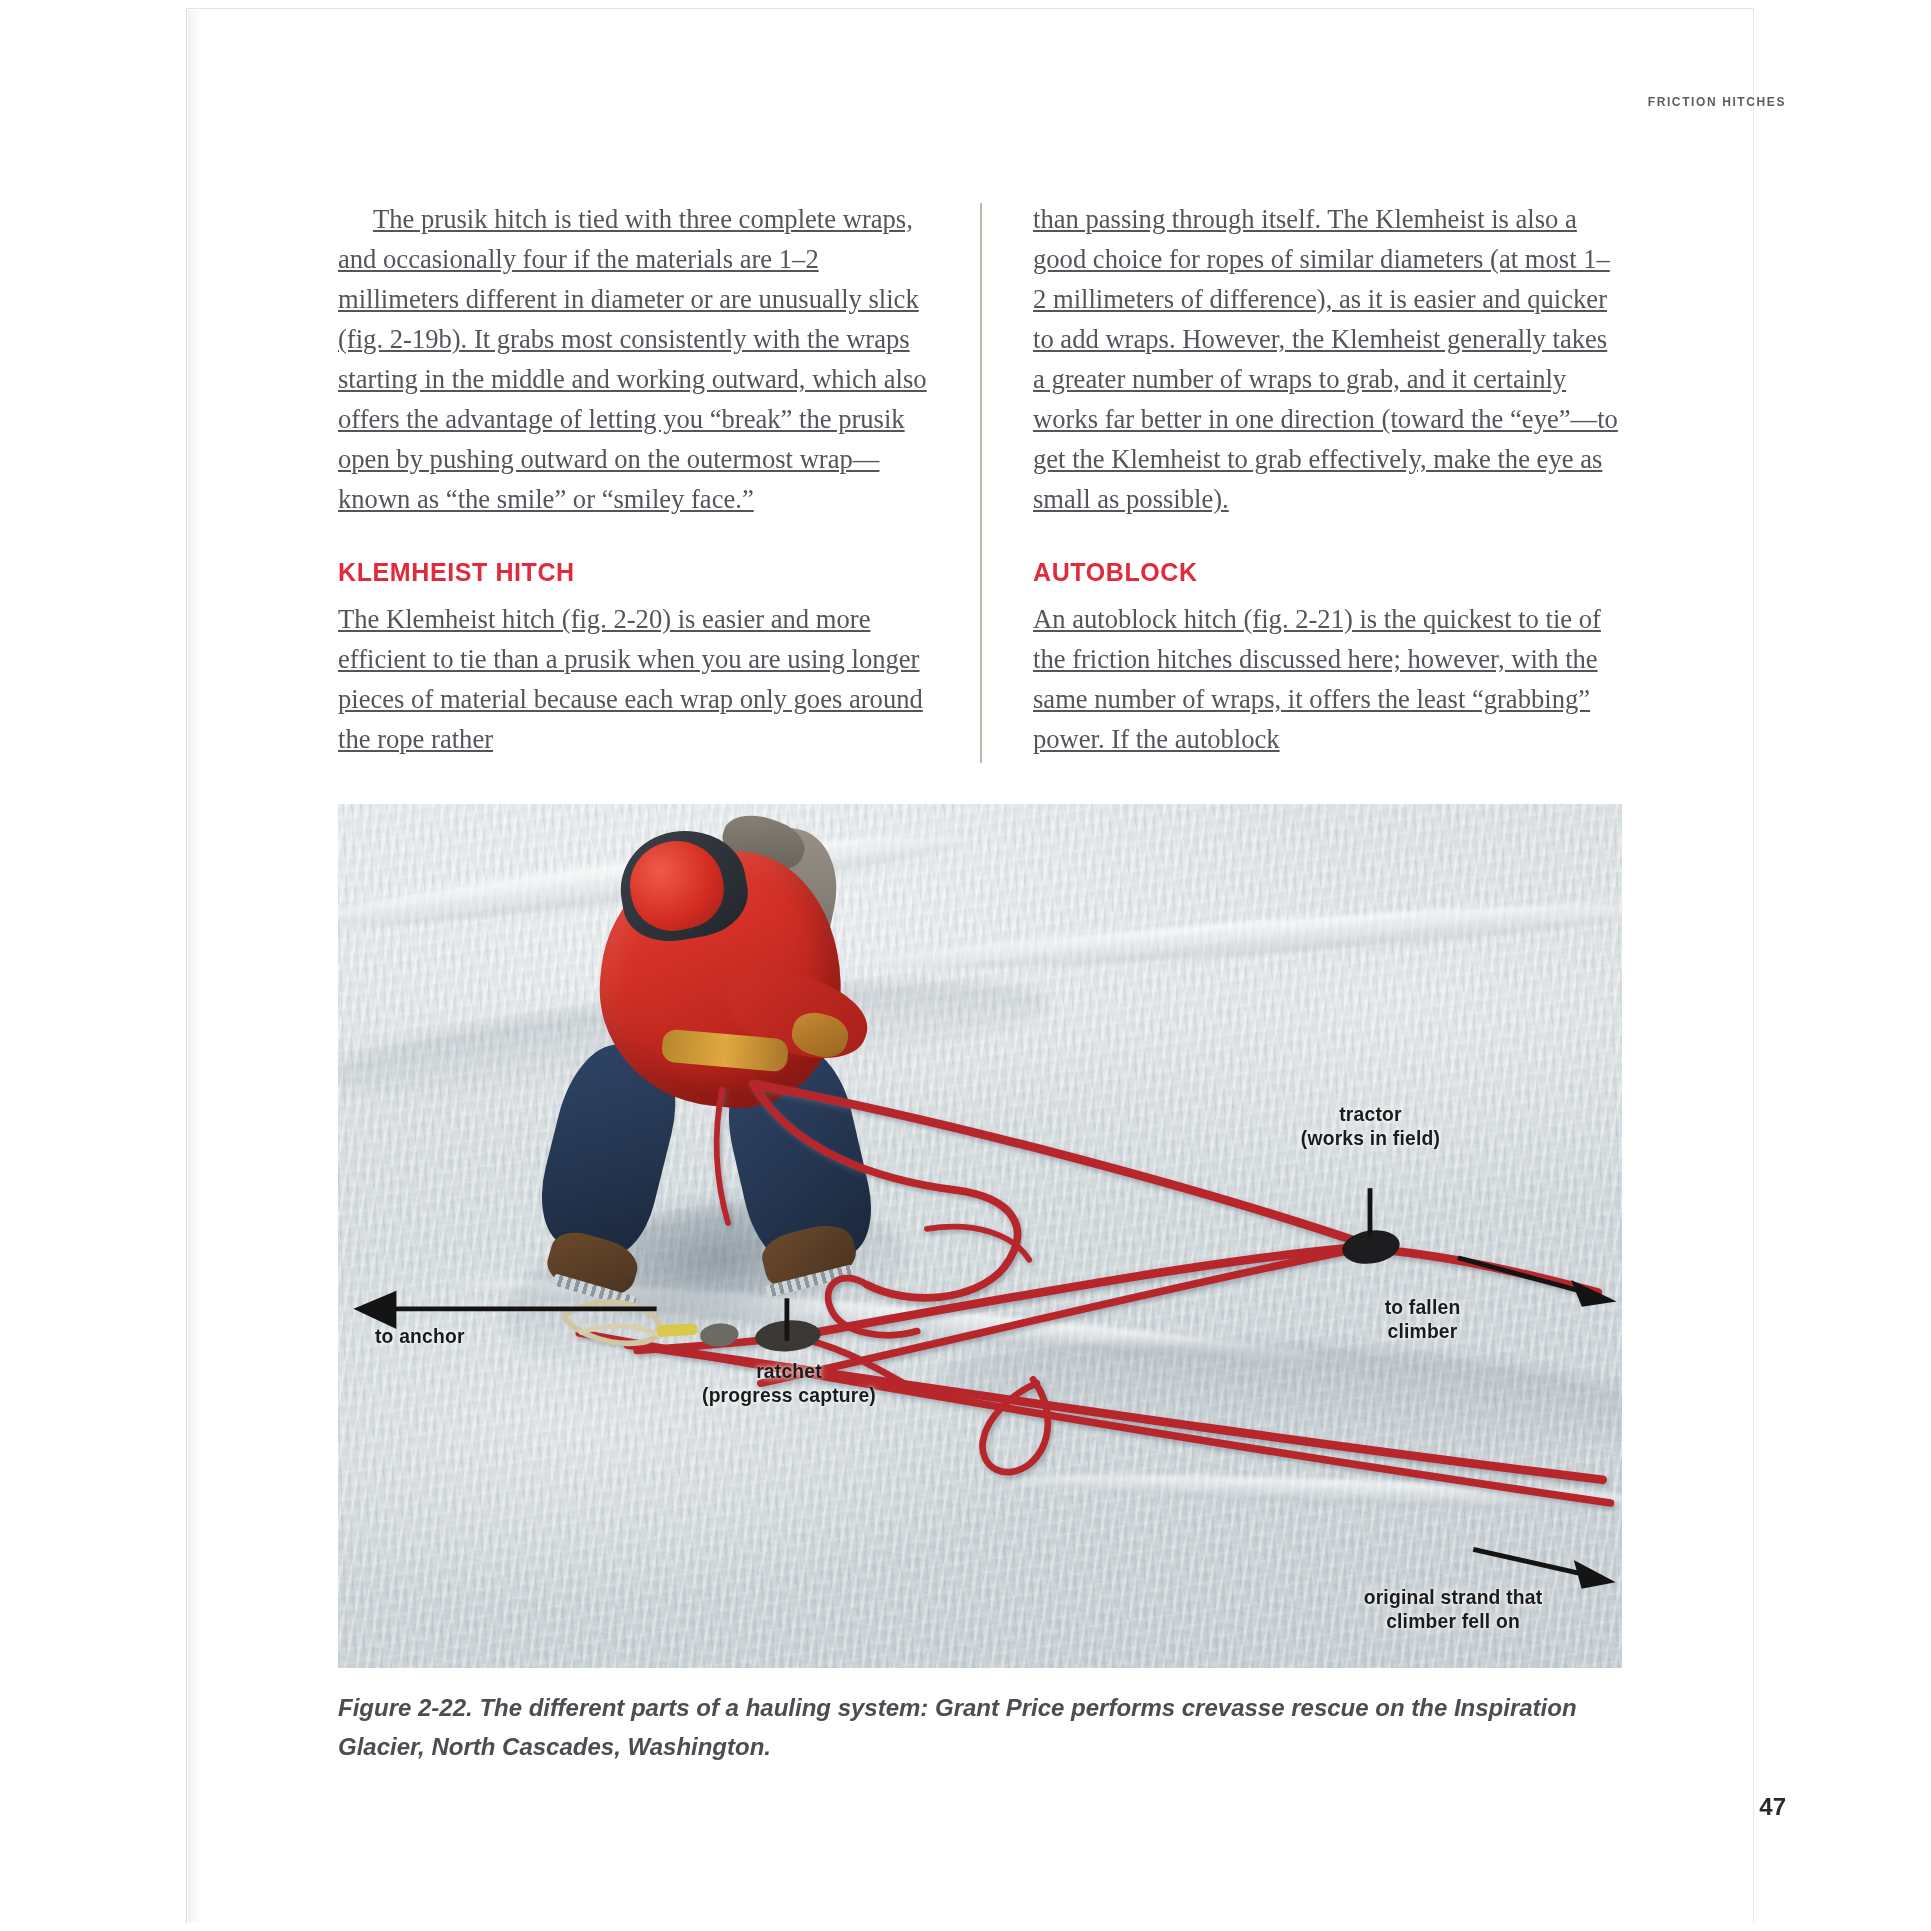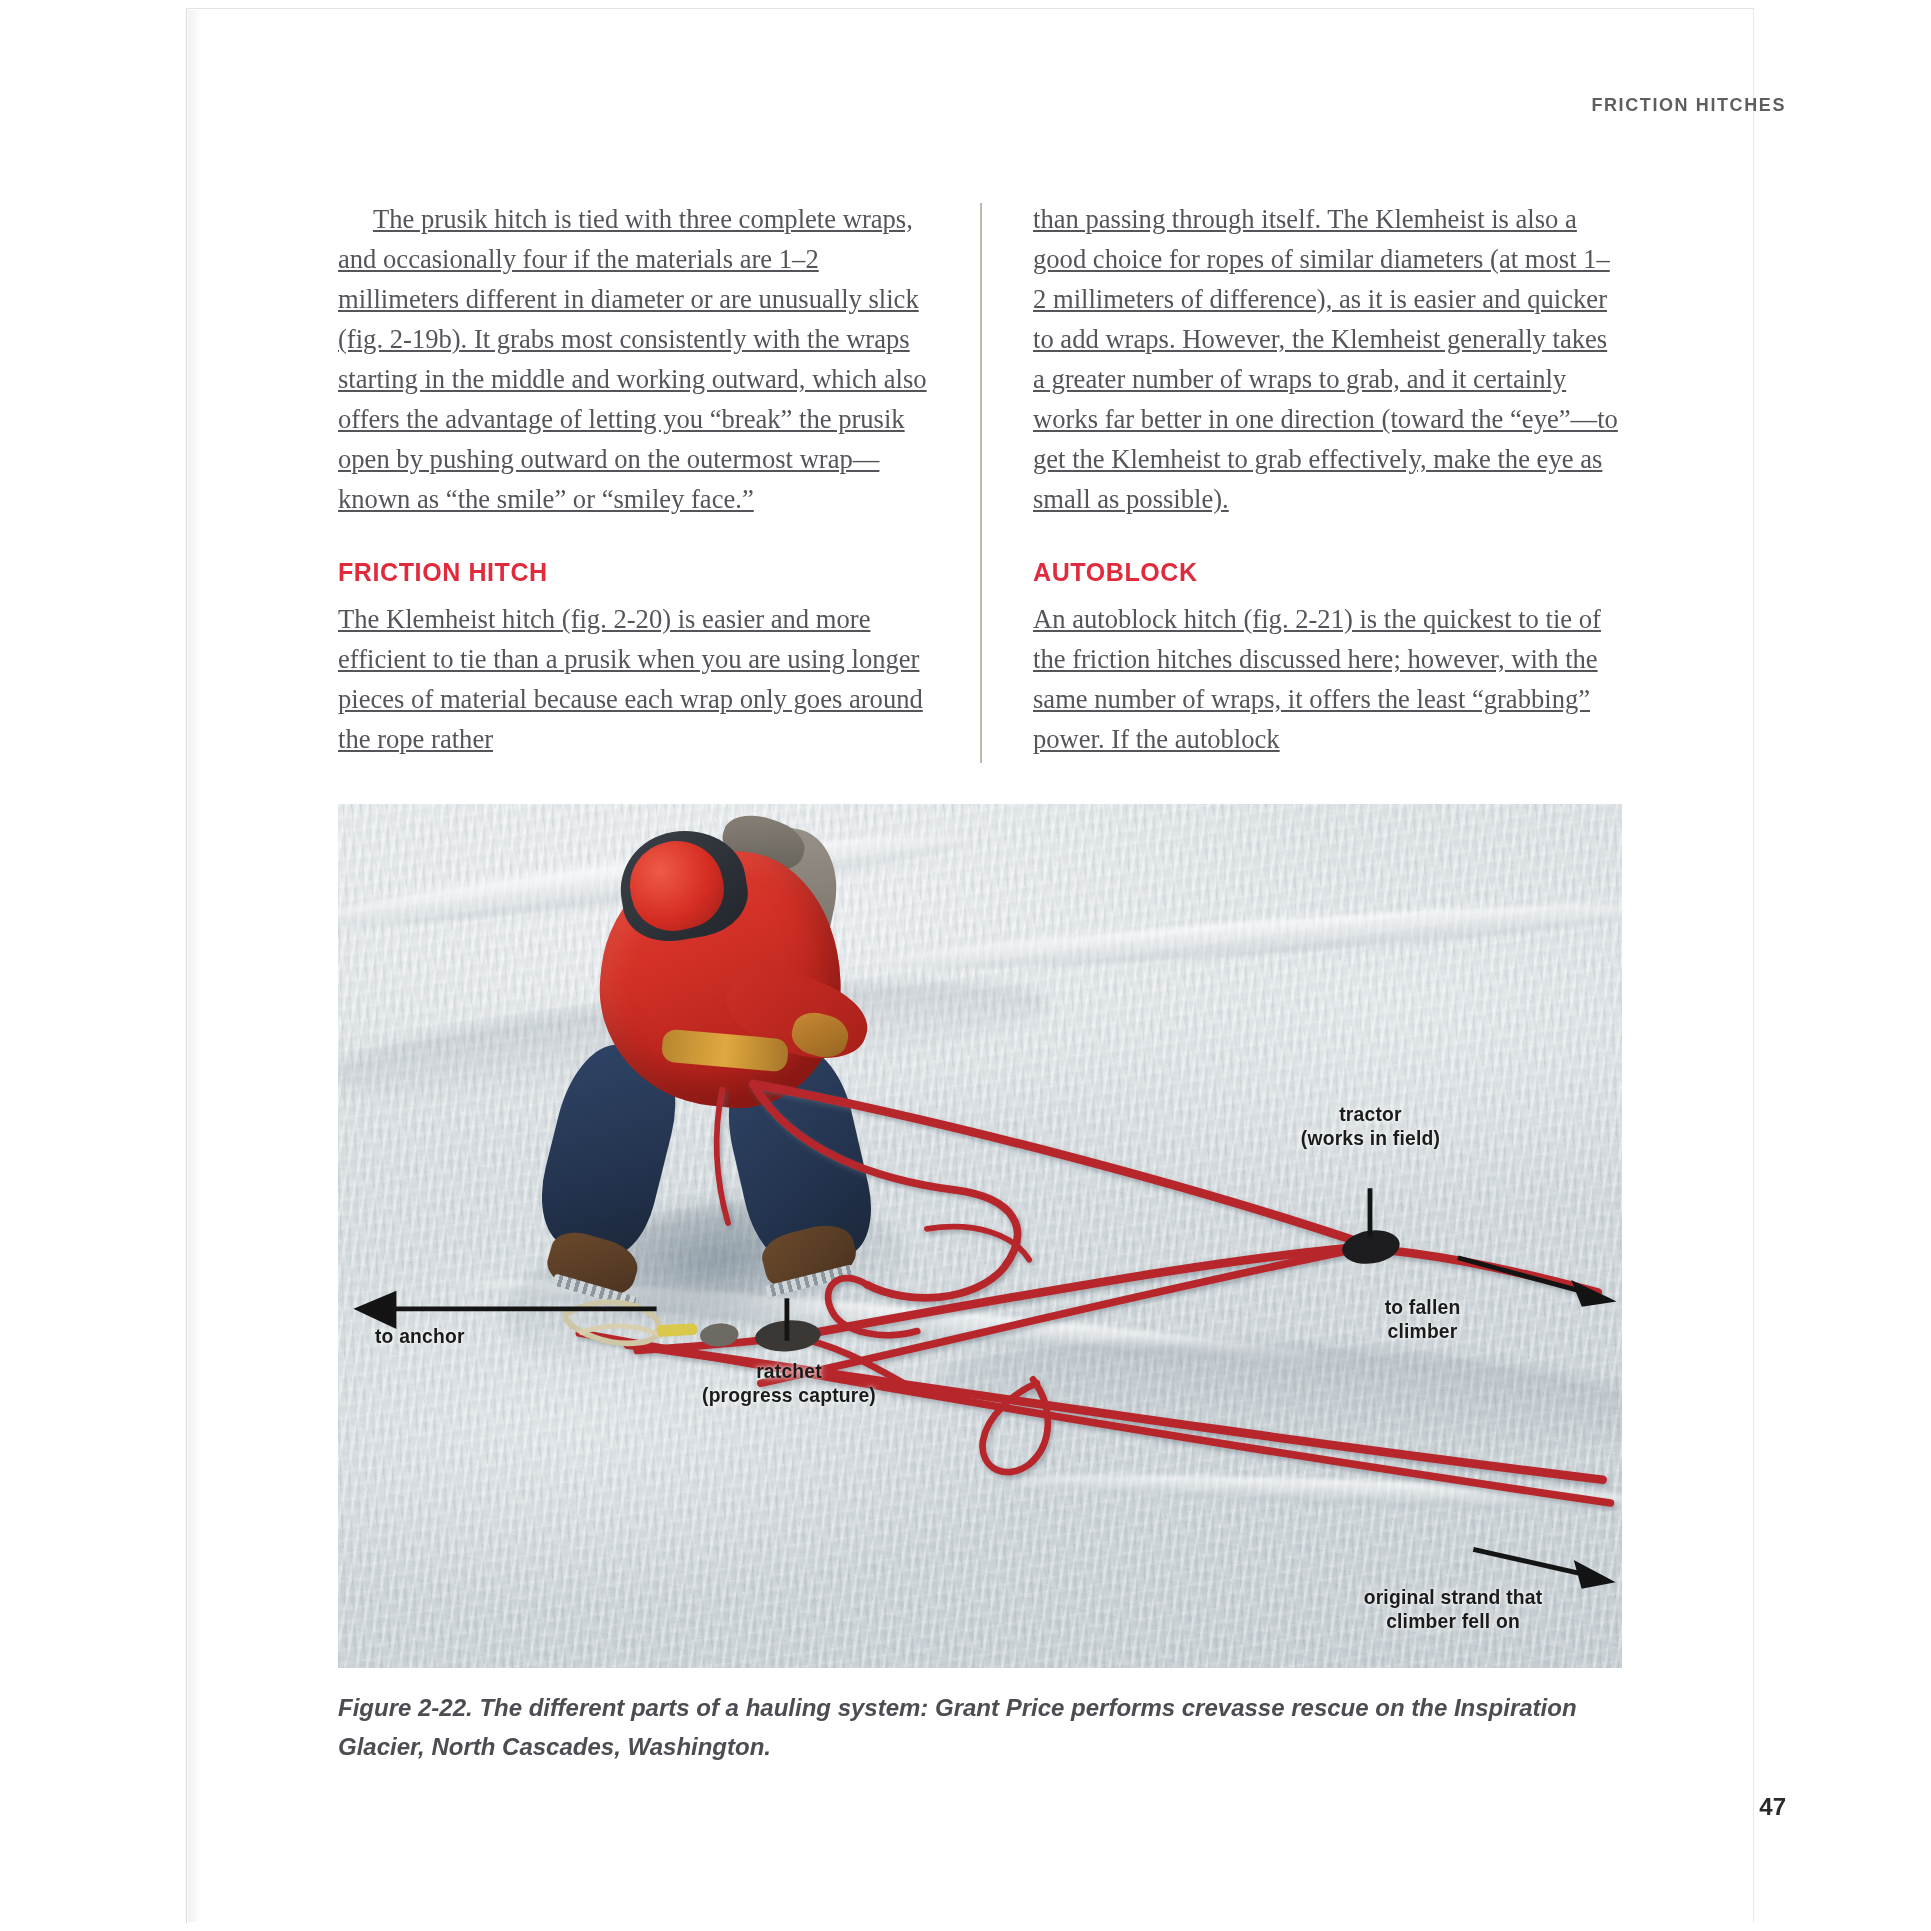--- a/index.html
+++ b/index.html
@@ -42,21 +42,21 @@
     background: linear-gradient(to right, rgba(0,0,0,0.055), rgba(0,0,0,0));
     pointer-events: none;
   }
 
   
   .running-head {
     position: absolute;
     right: 145px;
     top: 95px;
     font-family: "Liberation Sans", sans-serif;
-    font-size: 18px;
+    font-size: 12px;
     font-weight: bold;
     letter-spacing: 1.6px;
     color: #5e5e5e;
     white-space: nowrap;
     margin-left: 36px;
   }
 
   
   .columns {
     position: absolute;
@@ -311,21 +311,21 @@
   <div class="sheet-inner-shadow"></div>
 
   <div class="running-head">FRICTION HITCHES</div>
 
   <div class="columns">
 
     <div class="col-rule"></div>
 
     <div class="col col-left">
       <p class="body-p indent">The prusik hitch is tied with three complete wraps, and occasionally four if the materials are 1–2 millimeters different in diameter or are unusually slick (fig. 2-19b). It grabs most consistently with the wraps starting in the middle and working outward, which also offers the advantage of letting you “break” the prusik open by pushing outward on the outermost wrap—known as “the smile” or “smiley face.”</p>
-      <h2 class="section-head">FRICTION HITCH</h2>
+      <h2 class="section-head">KLEMHEIST HITCH</h2>
       <p class="body-p">The Klemheist hitch (fig. 2-20) is easier and more efficient to tie than a prusik when you are using longer pieces of material because each wrap only goes around the rope rather</p>
     </div>
 
     <div class="col col-right">
       <p class="body-p">than passing through itself. The Klemheist is also a good choice for ropes of similar diameters (at most 1–2 millimeters of difference), as it is easier and quicker to add wraps. However, the Klemheist generally takes a greater number of wraps to grab, and it certainly works far better in one direction (toward the “eye”—to get the Klemheist to grab effectively, make the eye as small as possible).</p>
       <h2 class="section-head">AUTOBLOCK</h2>
       <p class="body-p">An autoblock hitch (fig. 2-21) is the quickest to tie of the friction hitches discussed here; however, with the same number of wraps, it offers the least “grabbing” power. If the autoblock</p>
     </div>
   </div>
 

